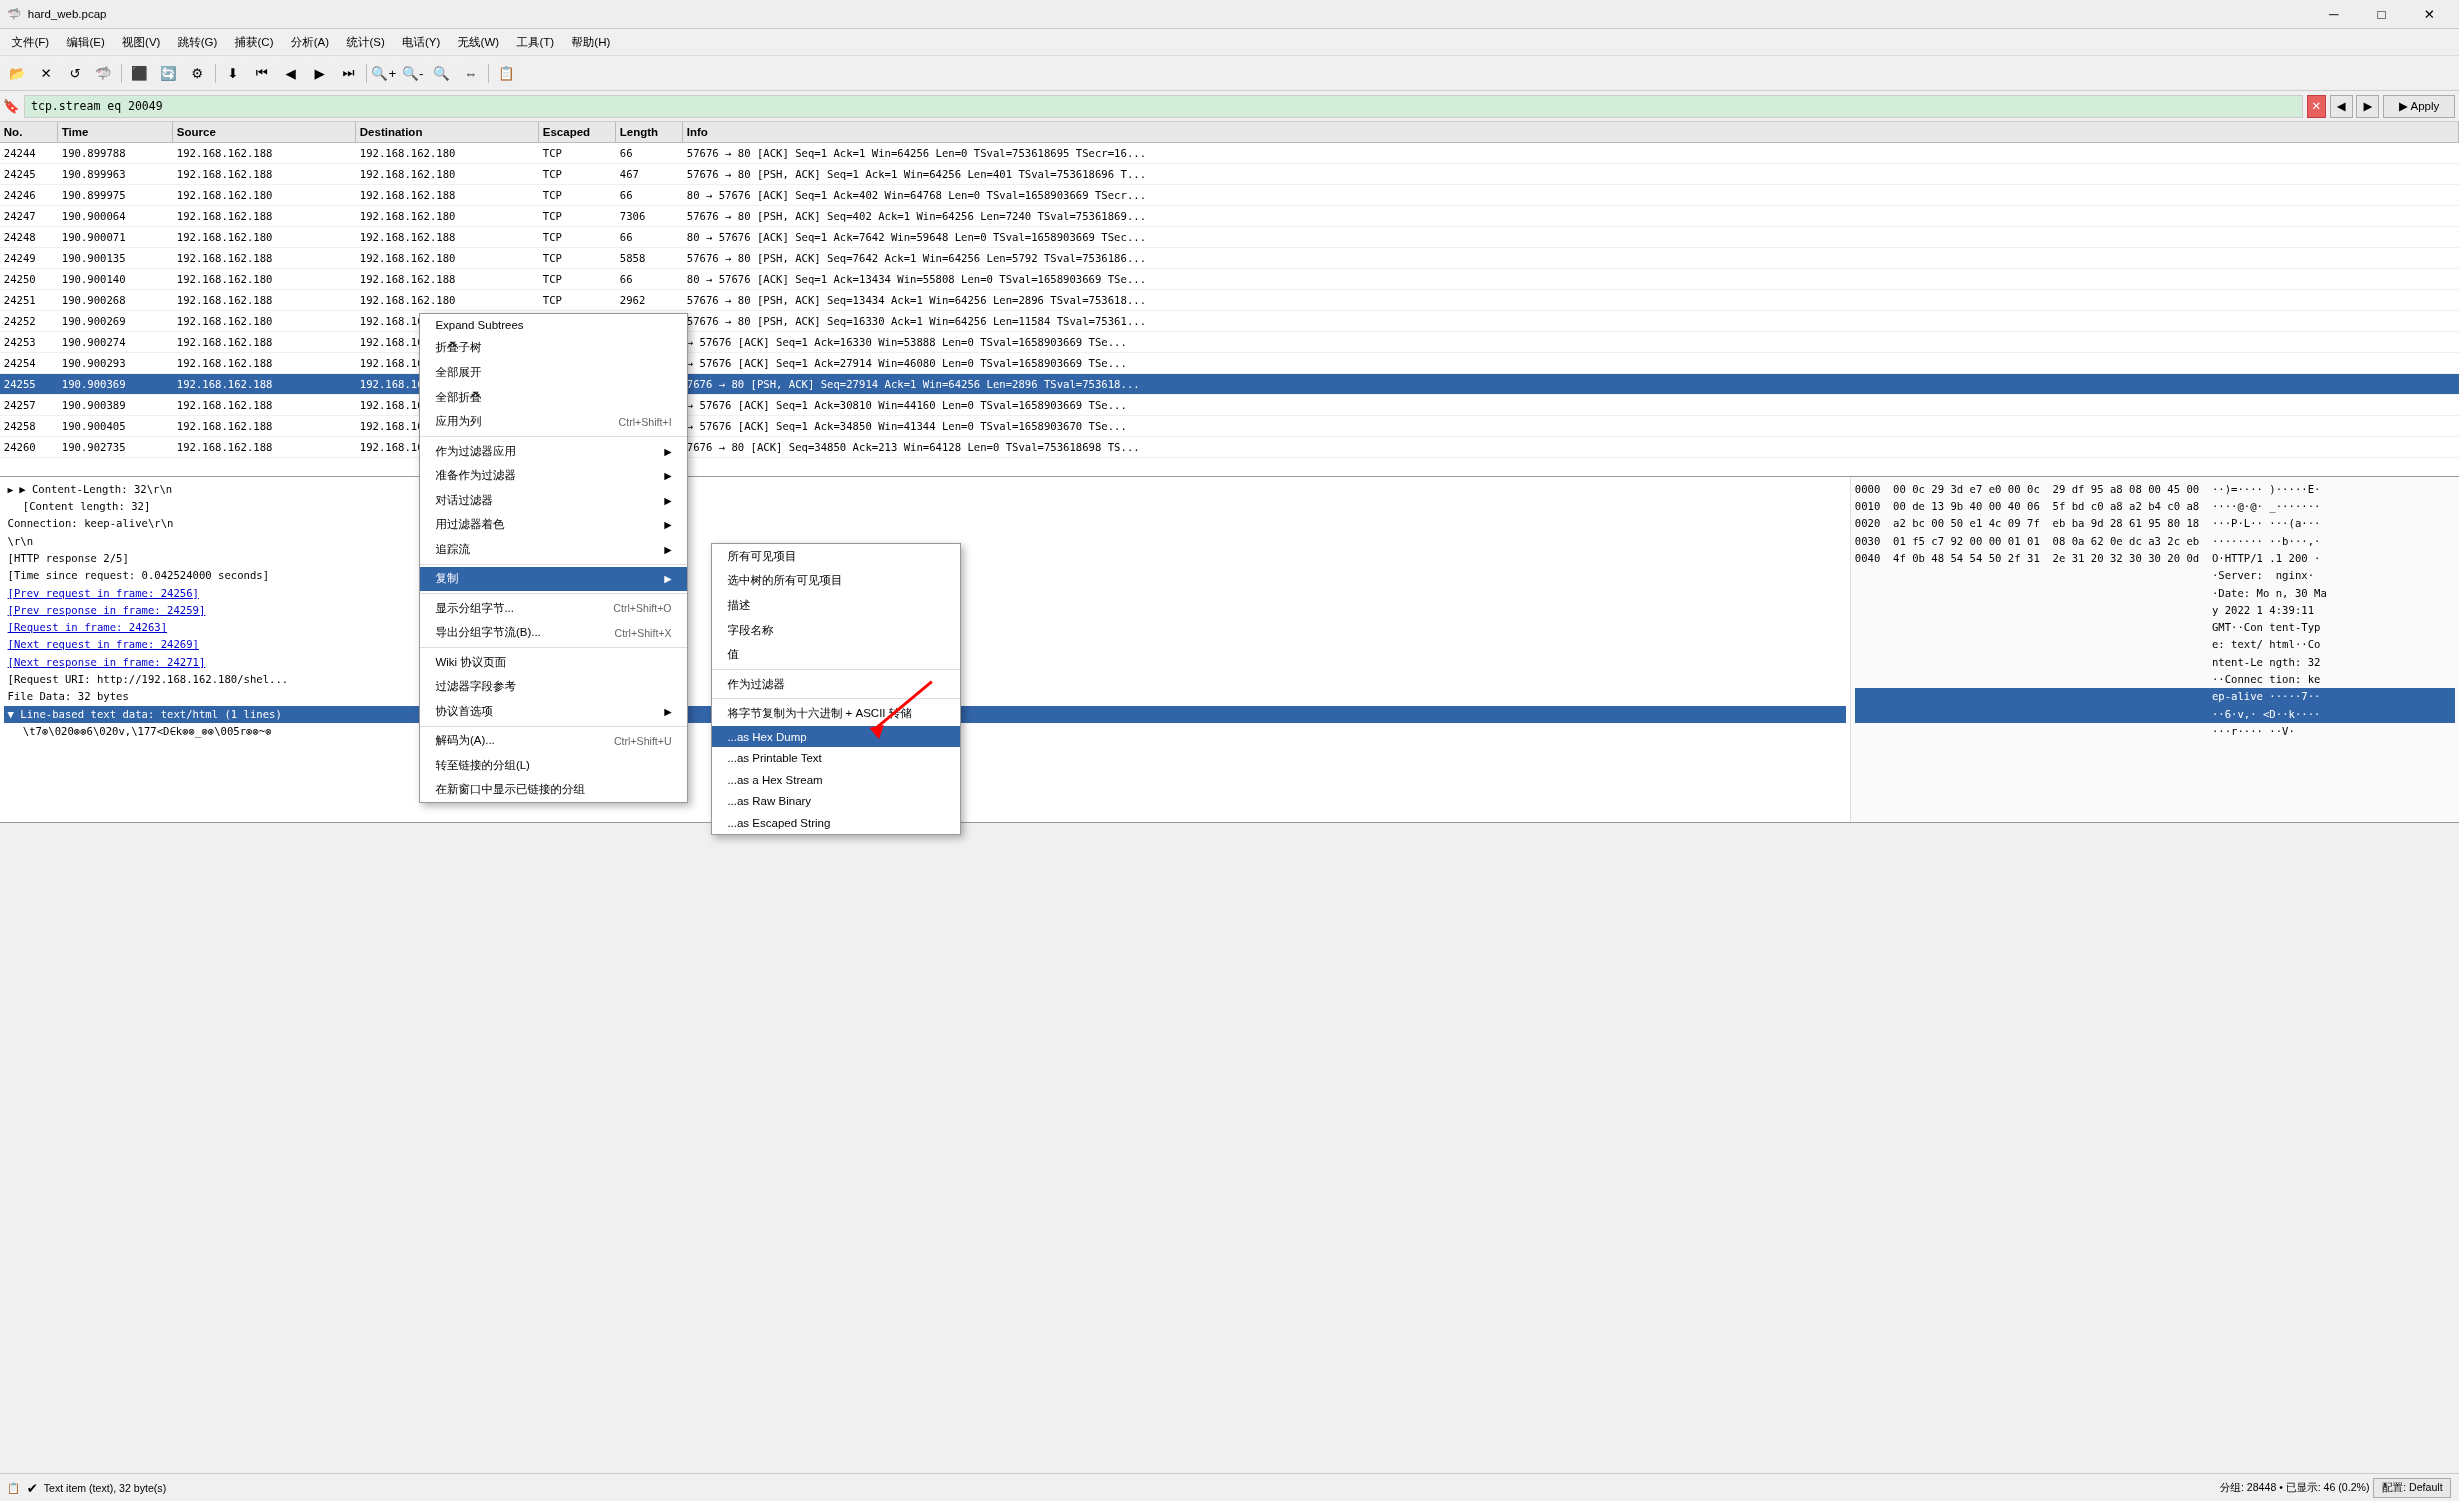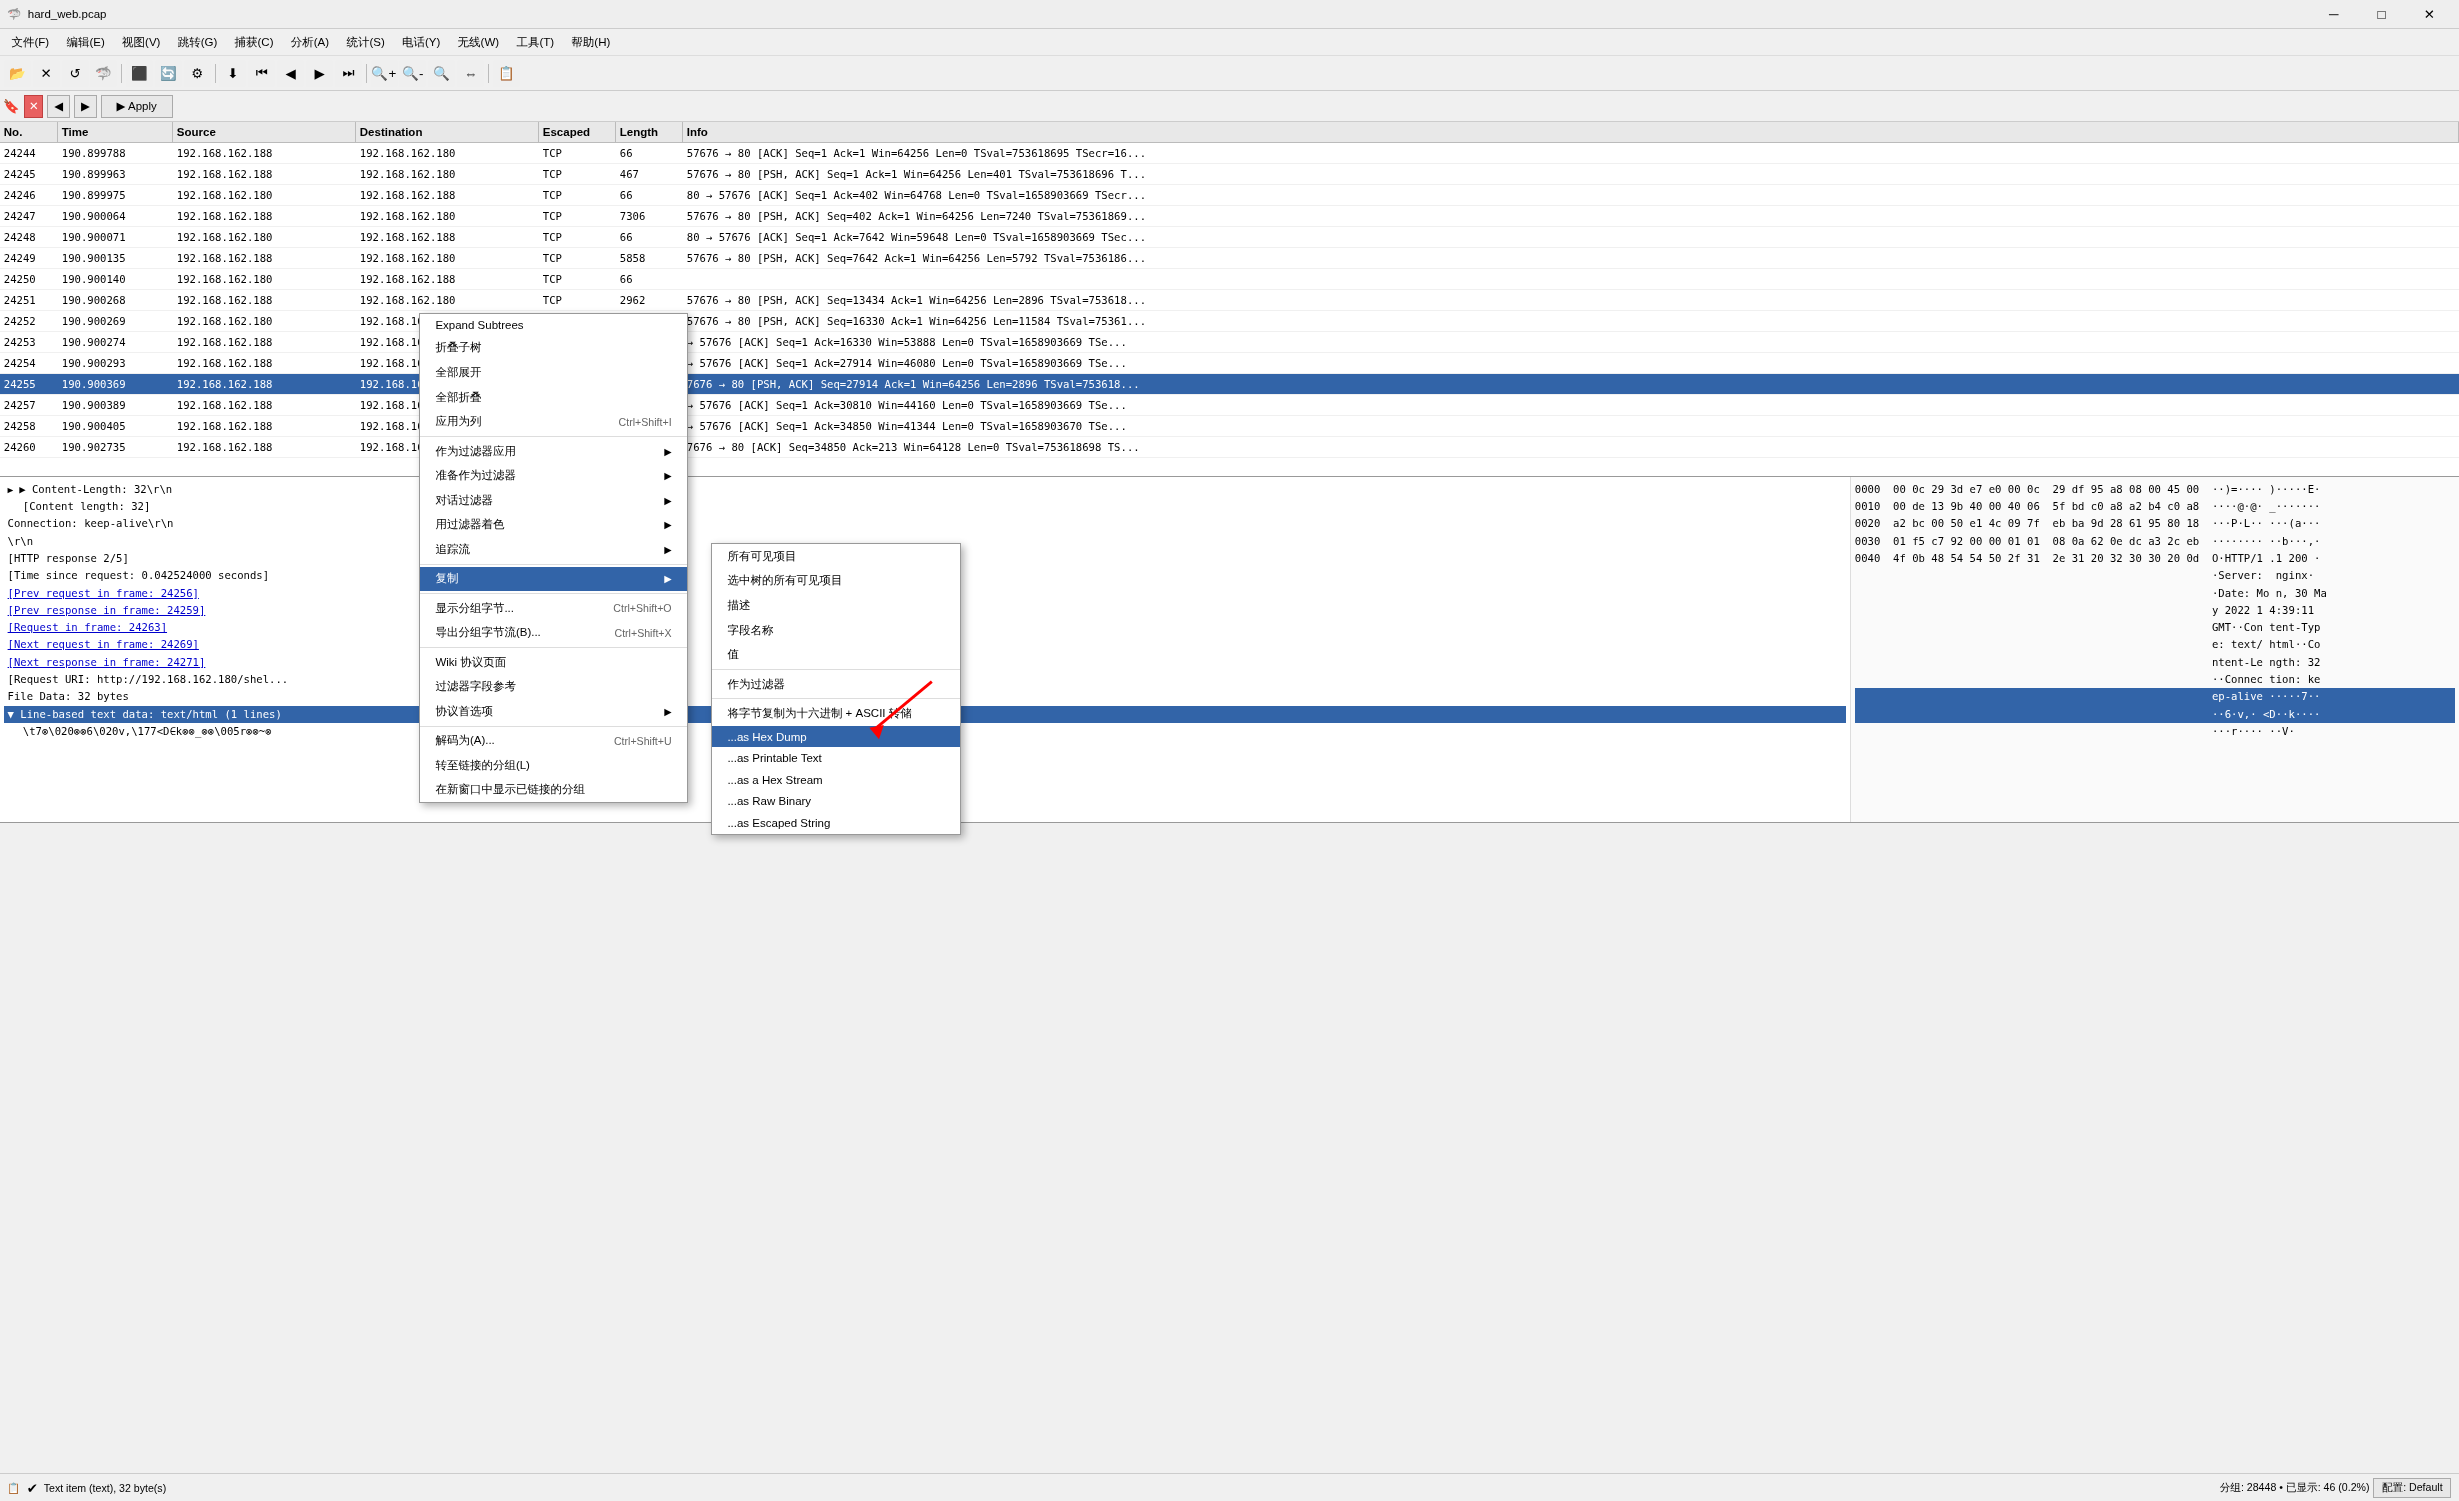--- a/index.html
+++ b/index.html
@@ -328,20 +328,21 @@
   <button class="toolbar-btn">🔍+</button>
   <button class="toolbar-btn">🔍-</button>
   <button class="toolbar-btn">🔍</button>
   <button class="toolbar-btn">⇔</button>
   <div class="toolbar-sep"></div>
   <button class="toolbar-btn">📋</button>
 </div>
 
 <div class="filter-bar">
   <span class="filter-icon">🔖</span>
+  <input class="filter-input" type="text" value="tcp.stream eq 20049" style="">
   <button class="filter-btn" style="background:#e86060;color:white;border:1px solid #c04040;width:19px;height:23px;">✕</button>
   <button class="filter-btn">◀</button>
   <button class="filter-btn">▶</button>
   <button class="filter-btn" style="width:72px;">▶ Apply</button>
 </div>
 
 <div class="packet-list">
   <div class="packet-list-header">
     <div class="col col-no">No.</div>
     <div class="col col-time">Time</div>
@@ -406,20 +407,21 @@
       <div class="cell col-len">5858</div>
       <div class="cell col-info">57676 → 80 [PSH, ACK] Seq=7642 Ack=1 Win=64256 Len=5792 TSval=7536186...</div>
     </div>
       <div class="packet-row">
       <div class="cell col-no">24250</div>
       <div class="cell col-time">190.900140</div>
       <div class="cell col-src">192.168.162.180</div>
       <div class="cell col-dst">192.168.162.188</div>
       <div class="cell col-proto proto-tcp">TCP</div>
       <div class="cell col-len">66</div>
+      <div class="cell col-info">80 → 57676 [ACK] Seq=1 Ack=13434 Win=55808 Len=0 TSval=1658903669 TSe...</div>
     </div>
       <div class="packet-row">
       <div class="cell col-no">24251</div>
       <div class="cell col-time">190.900268</div>
       <div class="cell col-src">192.168.162.188</div>
       <div class="cell col-dst">192.168.162.180</div>
       <div class="cell col-proto proto-tcp">TCP</div>
       <div class="cell col-len">2962</div>
       <div class="cell col-info">57676 → 80 [PSH, ACK] Seq=13434 Ack=1 Win=64256 Len=2896 TSval=753618...</div>
     </div>

